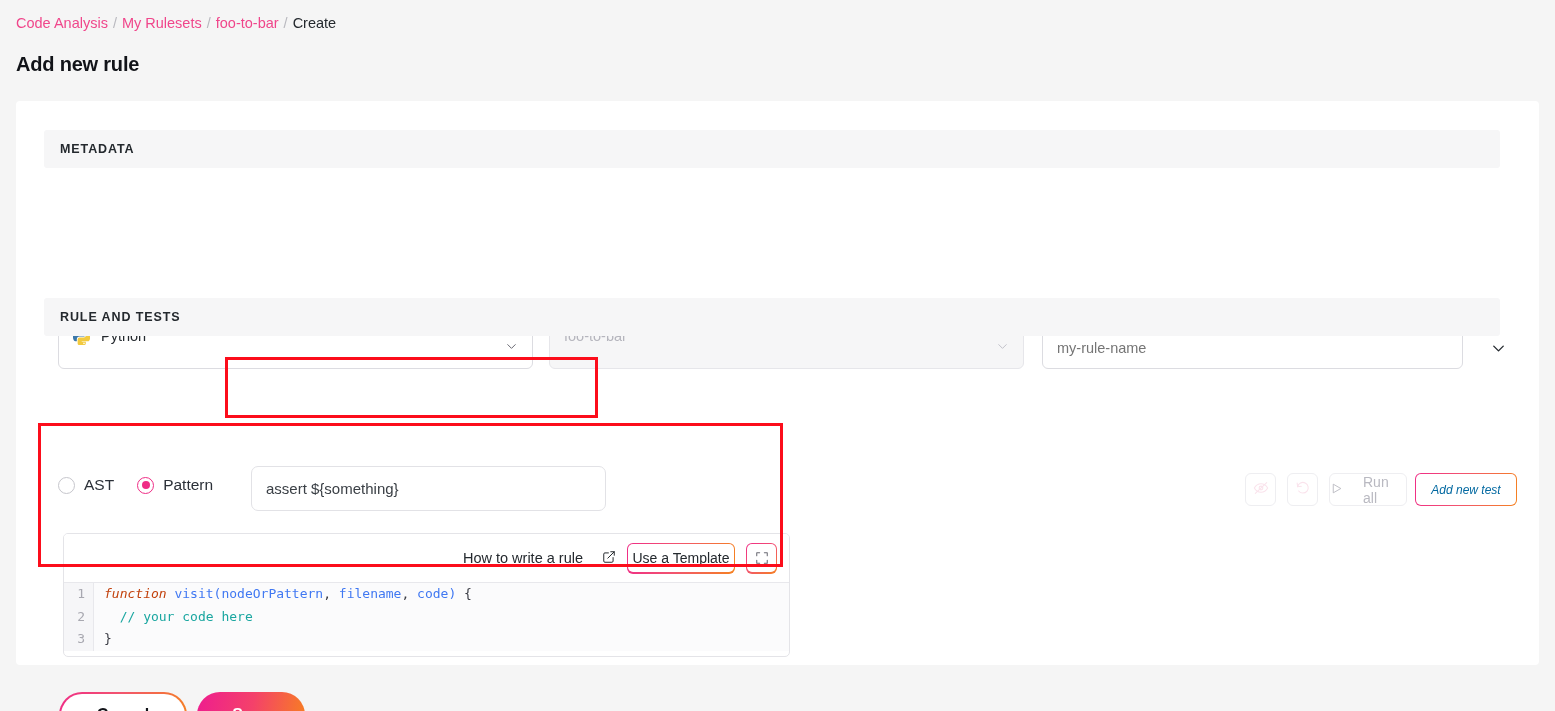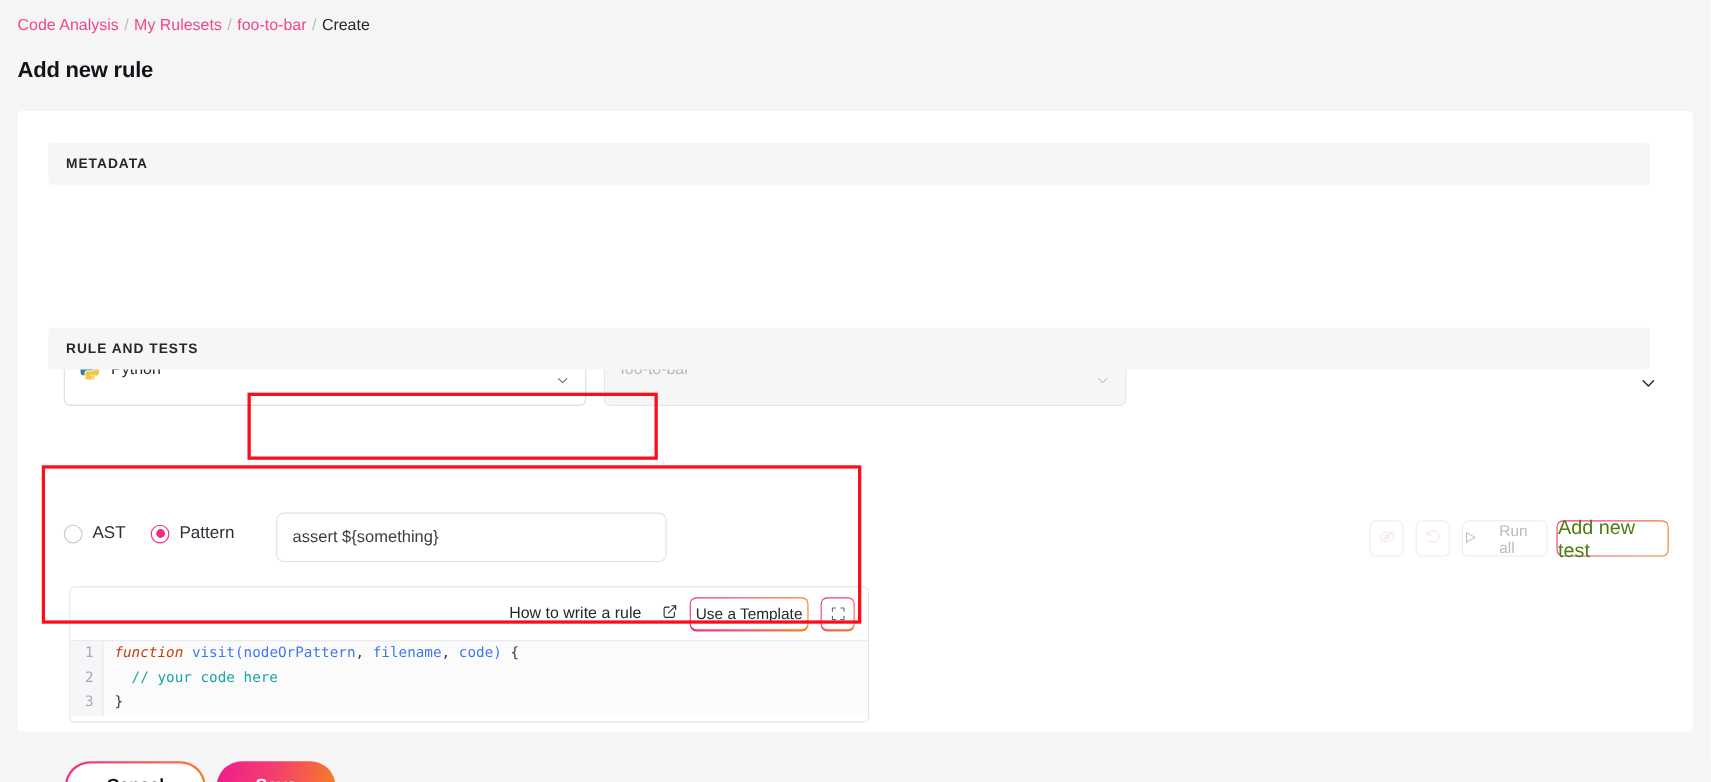--- a/index.html
+++ b/index.html
@@ -90,21 +90,21 @@
 
   #btn-addtest {
     position: absolute; left: 1399px; top: 372px; width: 102px; height: 33px;
     border-radius: 6px; padding: 1.4px;
     background: linear-gradient(100deg, #ef2d86 0%, #f2546f 45%, #f58220 100%);
     display: flex;
   }
   #btn-addtest .inner {
     flex: 1; background: #fff; border-radius: 5px;
     display: flex; align-items: center; justify-content: center;
-    font-size: 18px; color: #4d7c0f;
+    font-size: 12px; color: #0369a1; font-style: italic;
   }
 
   
   .editor {
     position: absolute; left: 47px; top: 432px; width: 727px; height: 124px;
     border: 1px solid #e4e4e8; border-radius: 5px; background: #fff; overflow: hidden;
   }
   .editor-toolbar {
     height: 48px; display: flex; align-items: center; justify-content: flex-end;
     gap: 11px; padding-right: 12px; background: #fff;
@@ -213,20 +213,21 @@
     <div class="field-label" style="left:1026px; top:201px;">
       <span>Rule name</span>
       <span class="help-icon">
         <svg width="13" height="13" viewBox="0 0 24 24" fill="none" stroke="#4a4a52" stroke-width="1.7">
             <circle cx="12" cy="12" r="10"></circle>
             <path d="M9.2 9.2a2.9 2.9 0 1 1 3.9 2.8c-.7.3-1.1.9-1.1 1.7v.4" stroke-linecap="round"></path>
             <circle cx="12" cy="17.2" r="0.9" fill="#4a4a52" stroke="none"></circle>
           </svg>
       </span>
     </div>
+    <input class="ctrl" id="rule-name-input" style="left: 1026px; top: 226px; width: 421px; outline: none;" placeholder="my-rule-name">
     <span style="position:absolute; left:1473px; top:238px;">
       <svg width="19" height="19" viewBox="0 0 24 24" fill="none" stroke="#24292e" stroke-width="1.7" stroke-linecap="round" stroke-linejoin="round">
           <polyline points="6 9 12 15 18 9"></polyline>
         </svg>
     </span>
 
     <div class="sect-bar" id="sect-ruletests">RULE AND TESTS</div>
 
     <div class="radio-group">
       <span class="radio"></span>

